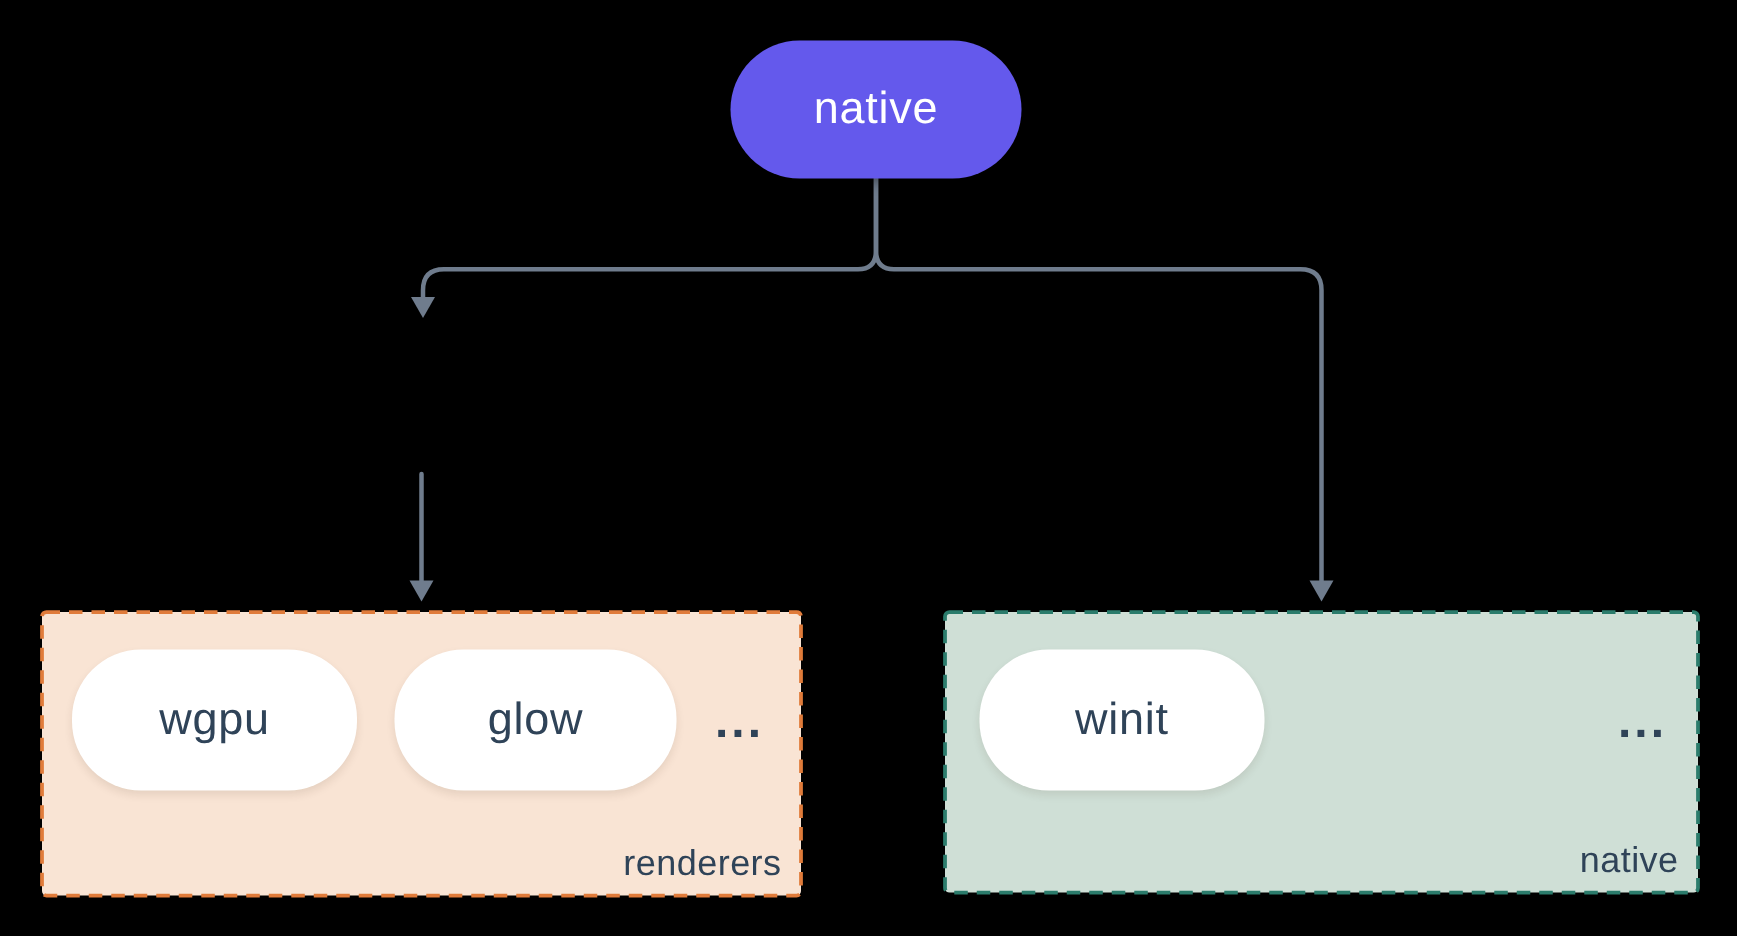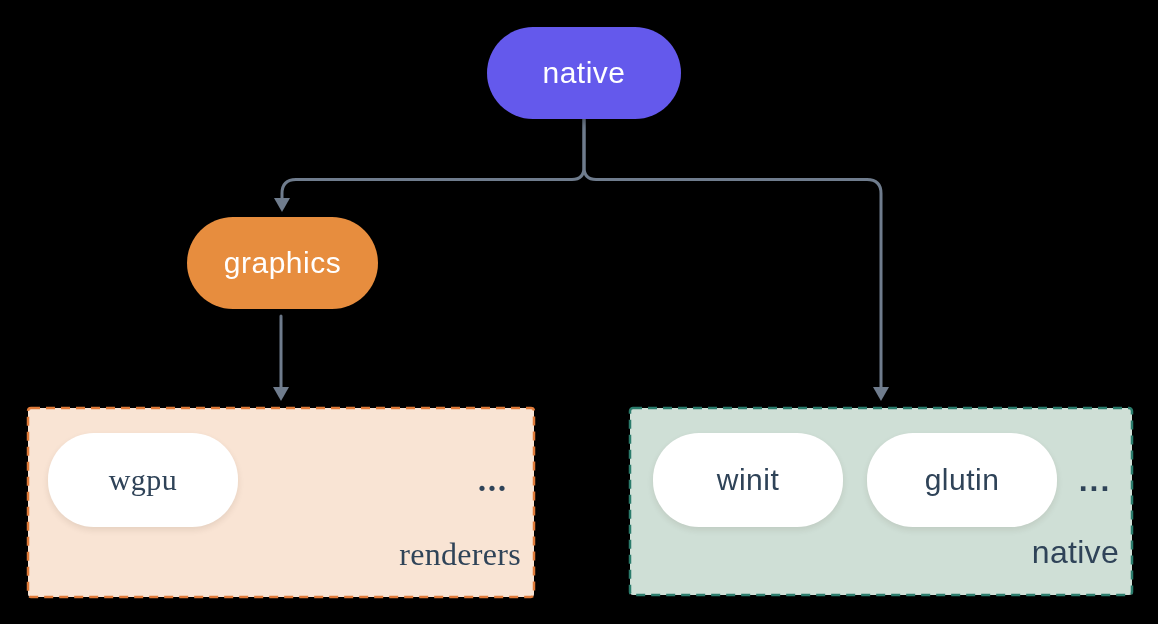--- a/index.html
+++ b/index.html
@@ -24,37 +24,37 @@
     border-radius:46px;font-size:30px;letter-spacing:.5px;
   }
   .pill.colored{color:#ffffff;box-shadow:0 3px 8px rgba(0,0,0,.35);}
   .pill.white{
     background:#ffffff;color:var(--dark);
     box-shadow:0 3px 6px rgba(60,40,20,.10);
   }
   .node-native{left:487px;top:27px;width:194px;height:92px;background:var(--native);}
   .node-graphics{left:187px;top:217px;width:191px;height:92px;background:var(--graphics);}
   .group{position:absolute;}
-  .group-renderers{left:27px;top:407px;width:508px;height:191px;font-family:Liberation Serif, serif;}
+  .group-renderers{left:27px;top:407px;width:508px;height:191px;}
   .group-shells{left:629px;top:407px;width:504px;height:189px;}
   .group .pill{width:190px;height:94px;top:26px;}
   .g-item-0{left:21px;}
   .group-renderers .g-item-1{left:236px;width:188px;}
   .group-shells .g-item-0{left:24px;text-align:center;}
   .group-shells .g-item-1{left:238px;}
   .ellipsis{
     position:absolute;top:26px;height:94px;width:60px;
     display:flex;align-items:center;justify-content:center;
     color:var(--dark);font-size:32px;letter-spacing:2px;font-weight:bold;
   }
   .group-renderers .ellipsis{left:436px;}
   .group-shells .ellipsis{left:436px;}
   .group-label{
-    position:absolute;right:14px;bottom:25px;
-    color:var(--dark);font-size:32px;letter-spacing:.3px;
+    position:absolute;right:14px;bottom:8px;
+    color:var(--dark);font-size:24px;letter-spacing:.3px;
   }
 </style>
 </head>
 <body>
 
 <div class="stage">
 
   <svg class="connectors" viewBox="0 0 1158 624" xmlns="http://www.w3.org/2000/svg">
 
     <rect x="28" y="408" width="506" height="189" rx="3" fill="#f9e4d4" stroke="#e07b3a" stroke-width="2.5" stroke-dasharray="9 6"></rect>
@@ -66,36 +66,33 @@
     <path d="M 584 118 L 584 167 Q 584 179.5 596 179.5 L 867 179.5 Q 881 179.5 881 193.5 L 881 388" fill="none" stroke="#6f7c8d" stroke-width="3" stroke-linecap="round"></path>
     <polygon points="873,387 889,387 881,401" fill="#6f7c8d"></polygon>
 
     <path d="M 281 316 L 281 388" fill="none" stroke="#6f7c8d" stroke-width="3" stroke-linecap="round"></path>
     <polygon points="273,387 289,387 281,401" fill="#6f7c8d"></polygon>
   </svg>
 
   <div class="pill colored node-native">
     <span>native</span>
   </div>
-  <div class="pill colored node-graphics">
-    <span>graphics</span>
-  </div>
 
   <div class="group group-renderers">
     <div class="pill white g-item-0">
       <span>wgpu</span>
+    </div>
+    <div class="pill white g-item-1">
+      <span>glow</span>
     </div>
     <div class="ellipsis">...</div>
     <div class="group-label">renderers</div>
   </div>
 
   <div class="group group-shells">
     <div class="pill white g-item-0">
       <span>winit</span>
     </div>
-    <div class="pill white g-item-1">
-      <span>glutin</span>
-    </div>
     <div class="ellipsis">...</div>
     <div class="group-label">native</div>
   </div>
 
 </div>
 
 </body></html>

